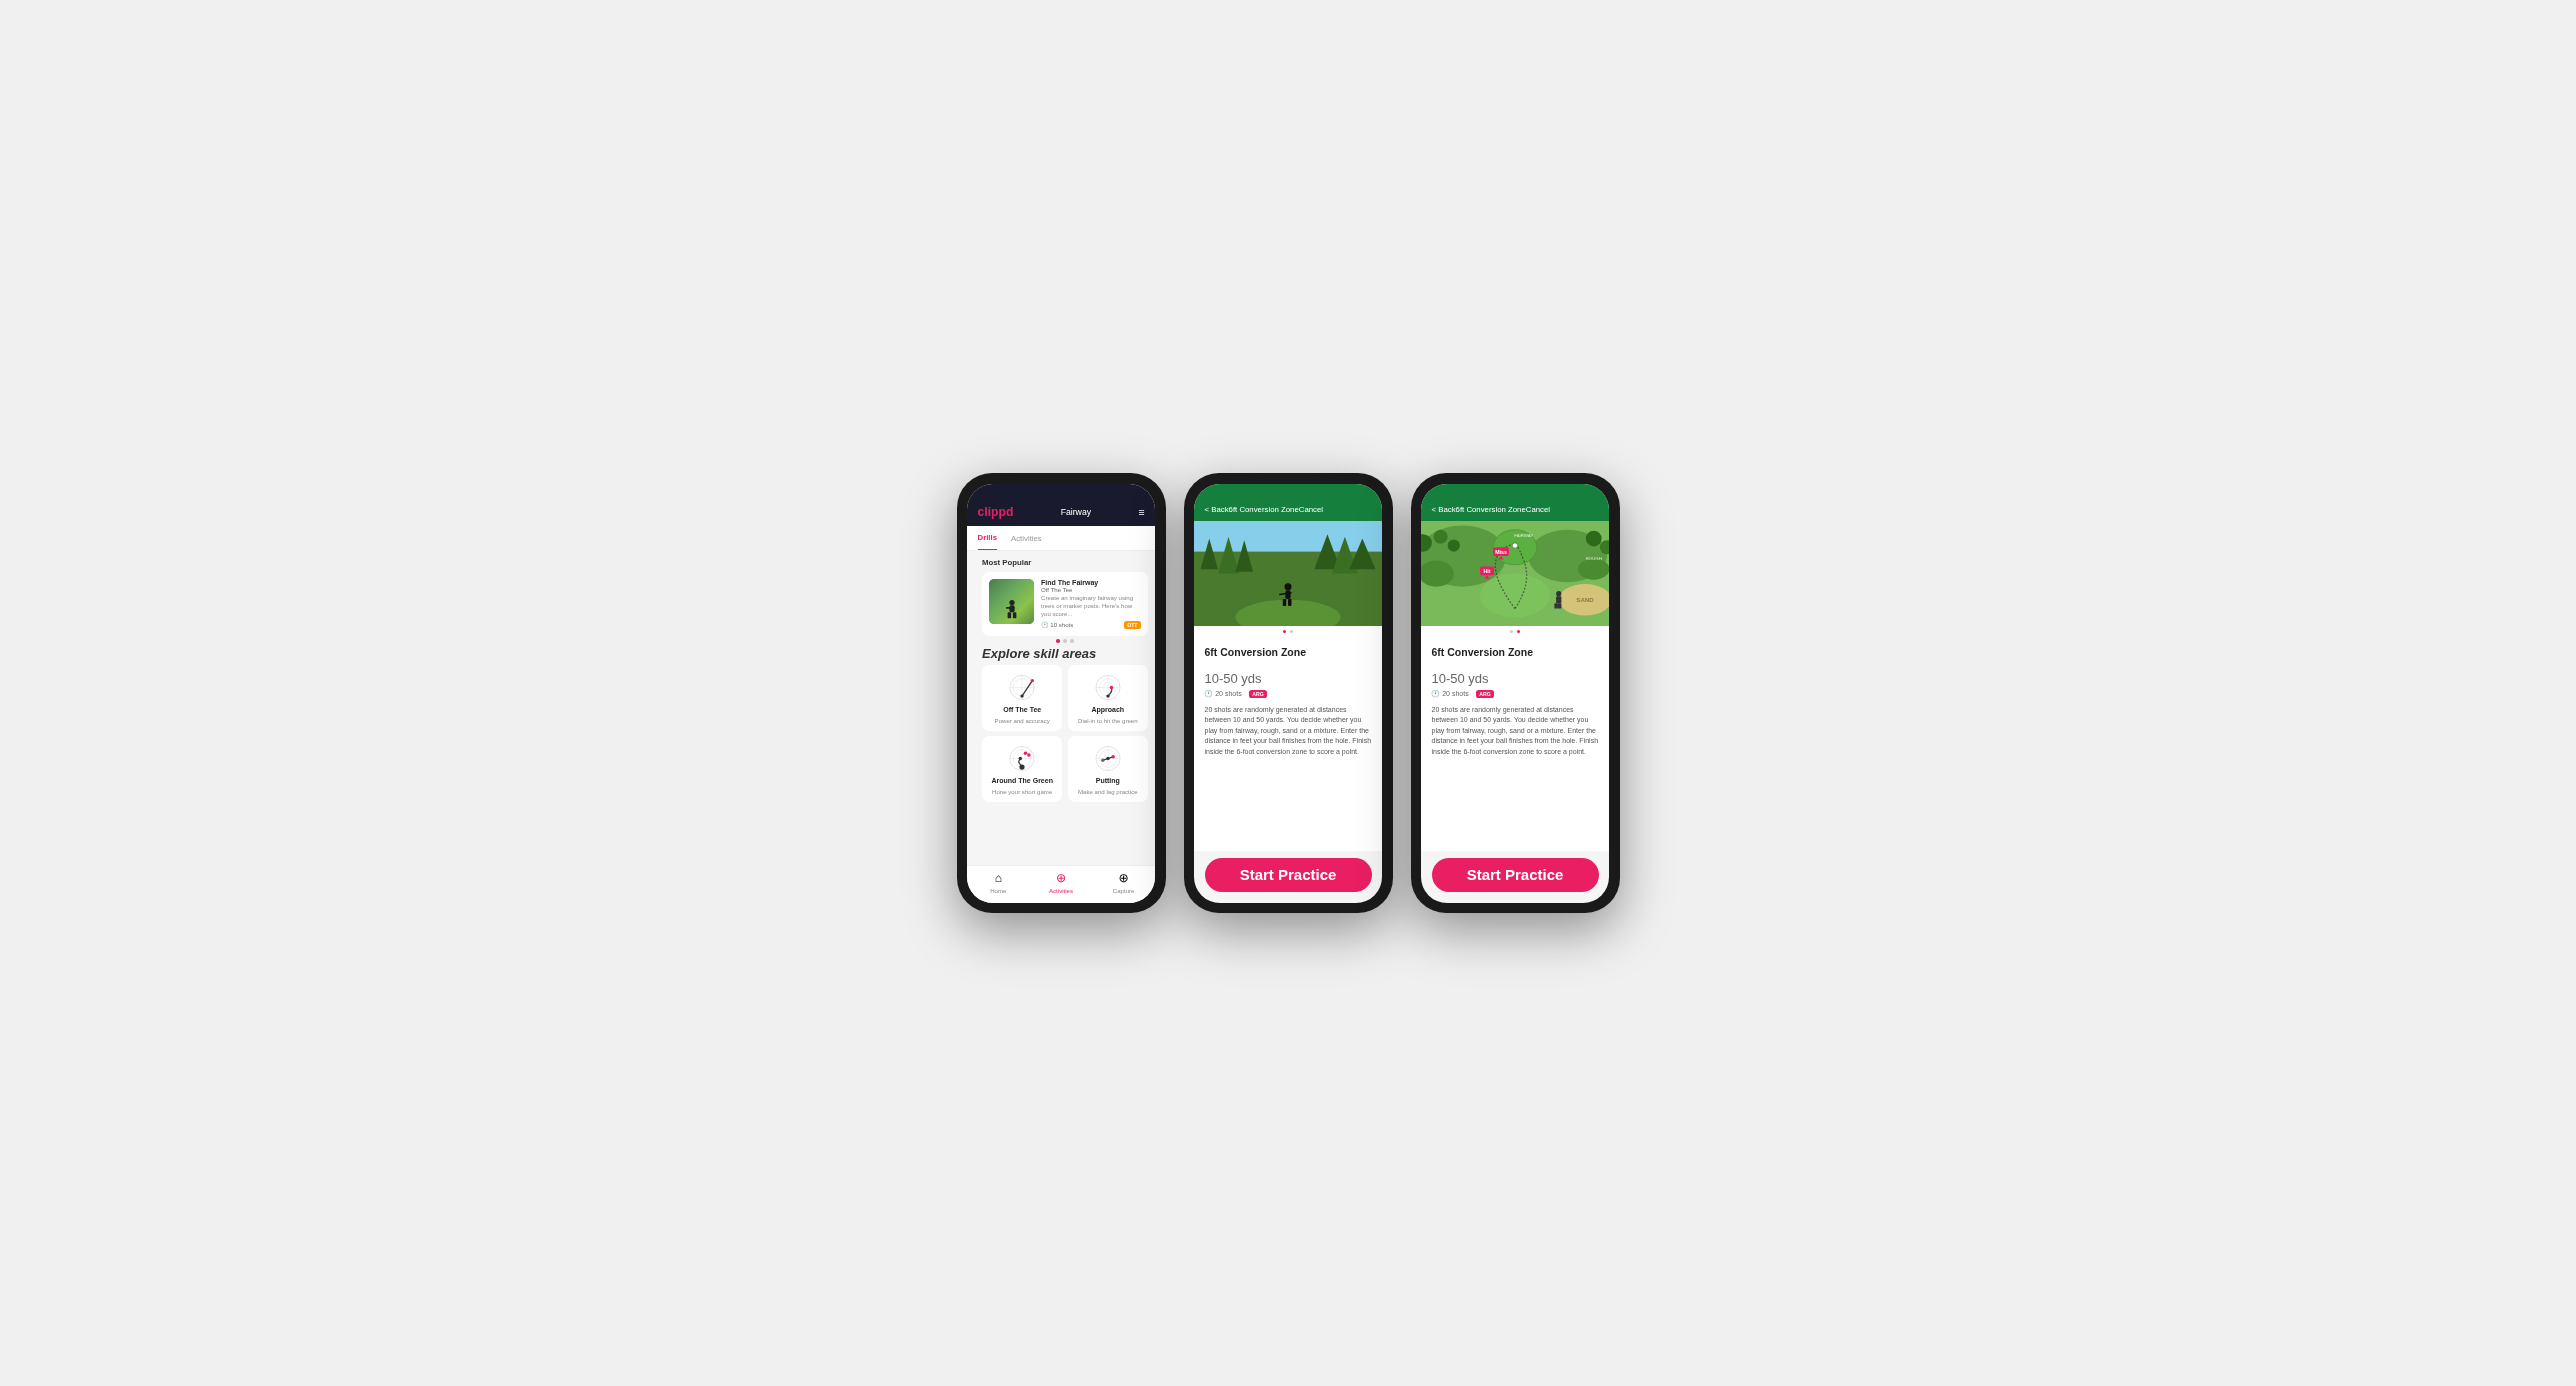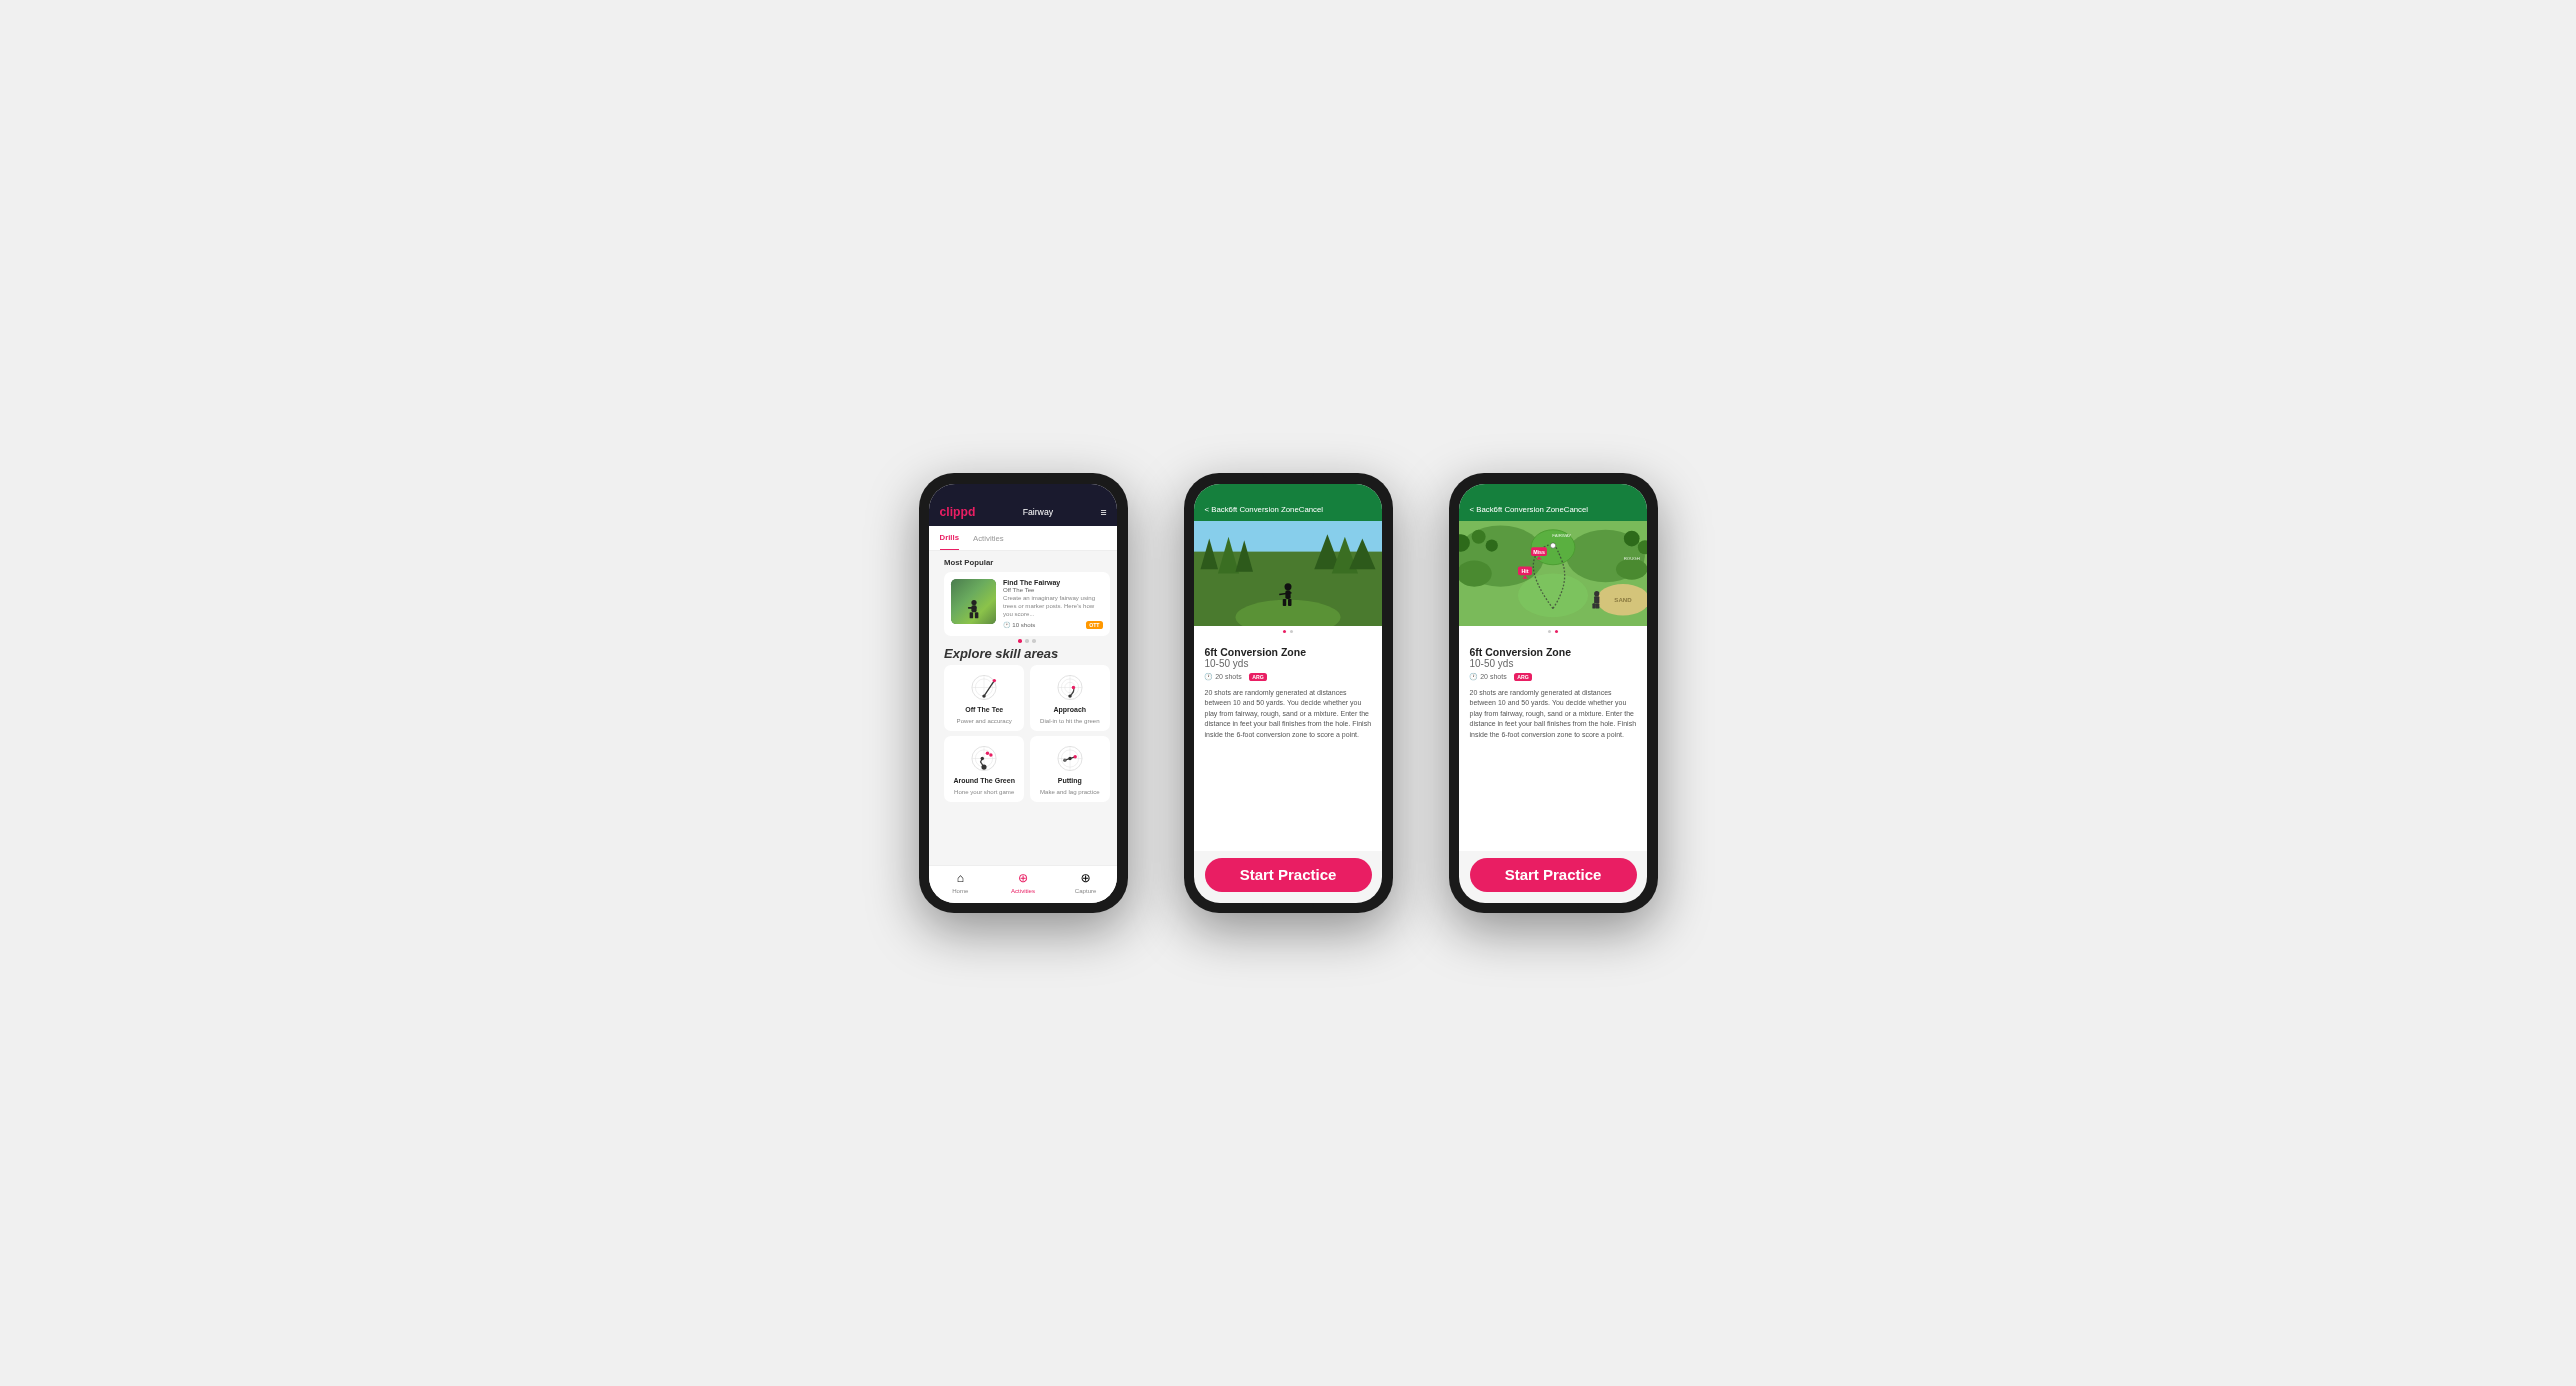--- a/index.html
+++ b/index.html
@@ -6,21 +6,21 @@
     body {
       background: #f0f0f0;
       display: flex;
       justify-content: center;
       align-items: center;
       min-height: 100vh;
       font-family: -apple-system, BlinkMacSystemFont, 'Segoe UI', sans-serif;
     }
     .scene {
       display: flex;
-      gap: 56px;
+      gap: 18px;
       align-items: center;
       padding: 52px;
     }
 
     
     .phone {
       width: 209px;
       background: #1a1a1a;
       border-radius: 35px;
       padding: 10.5px;
@@ -324,23 +324,23 @@
       background: #fff;
       padding: 8.7px 10.5px;
       overflow: hidden;
     }
     .detail-drill-name {
       font-size: 10.5px;
       font-weight: 700;
       color: #222;
     }
     .detail-range {
-      font-size: 10px;
+      font-size: 13px;
       color: #666;
-      margin-top: 0;
+      margin-top: 13px;
     }
     .detail-meta {
       display: flex;
       align-items: center;
       gap: 7px;
       margin-top: 3.5px;
     }
     .detail-shots {
       font-size: 7px;
       color: #666;

